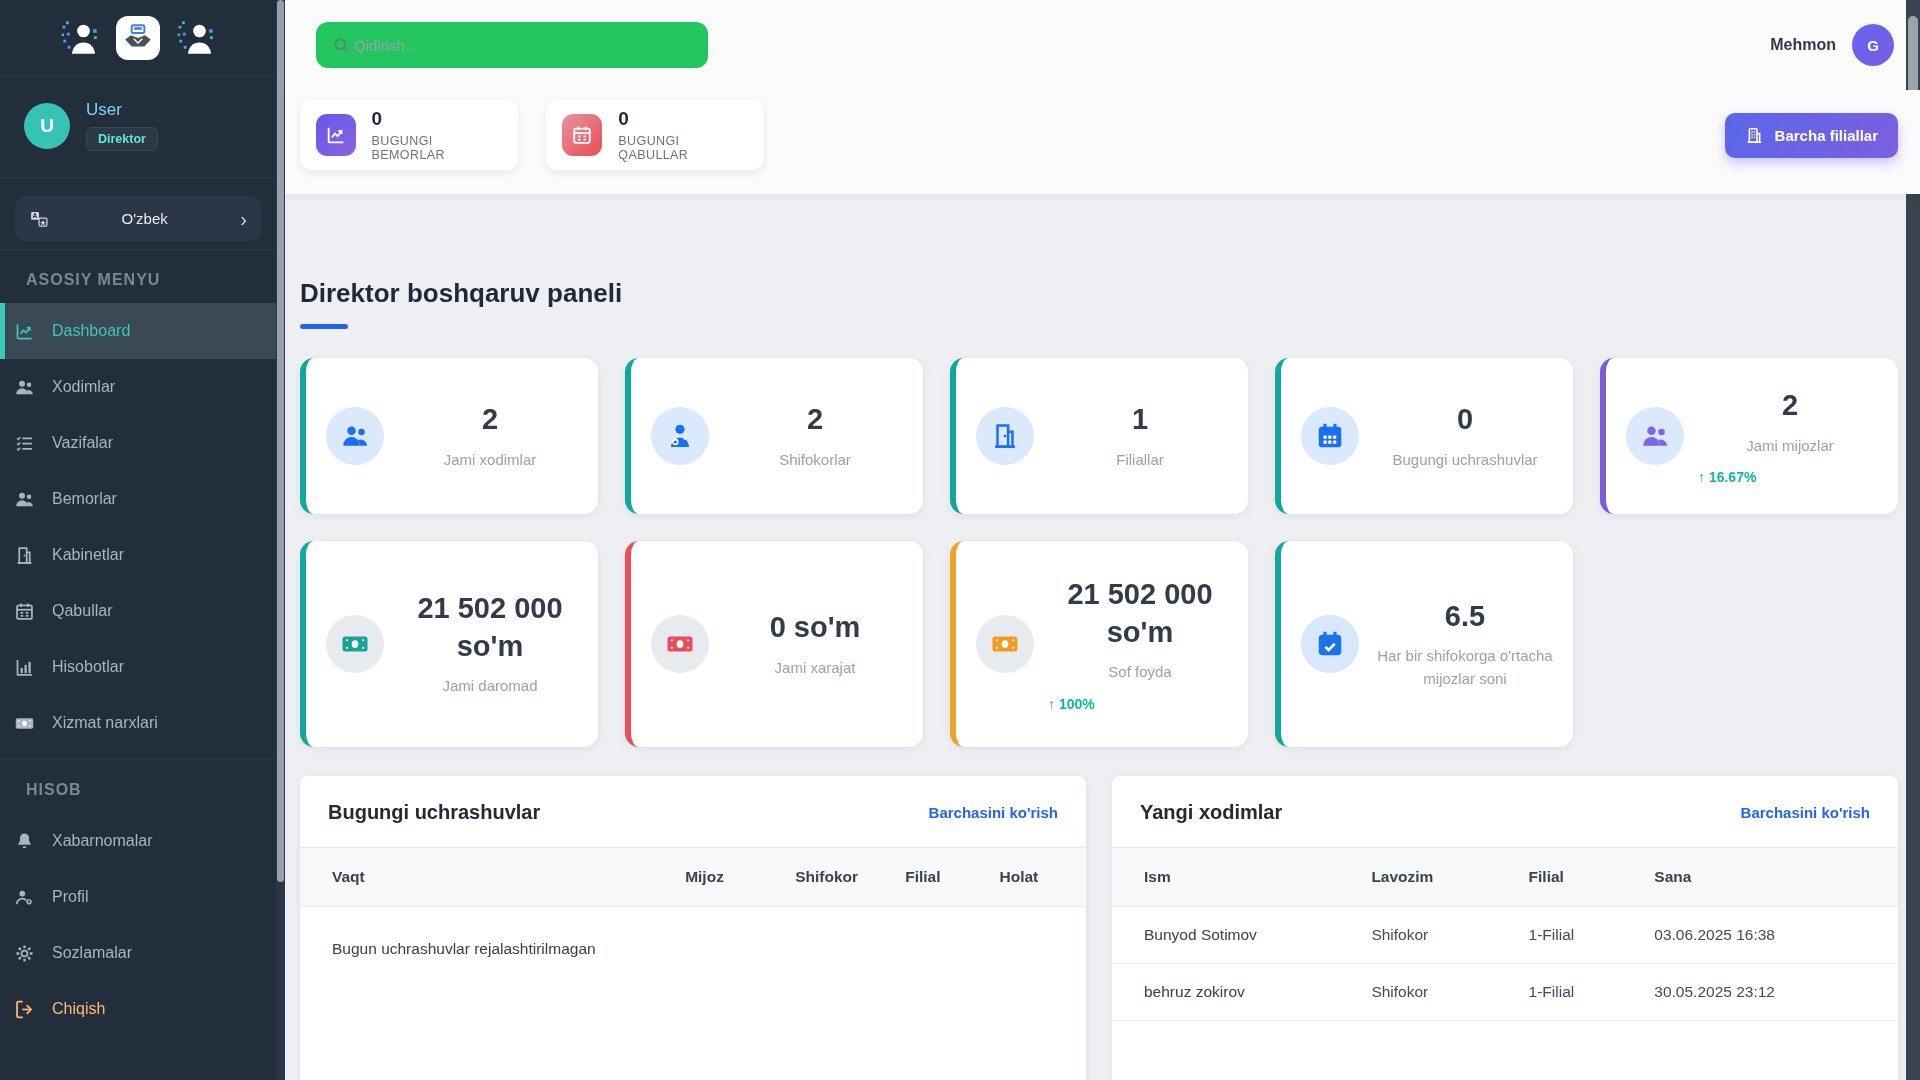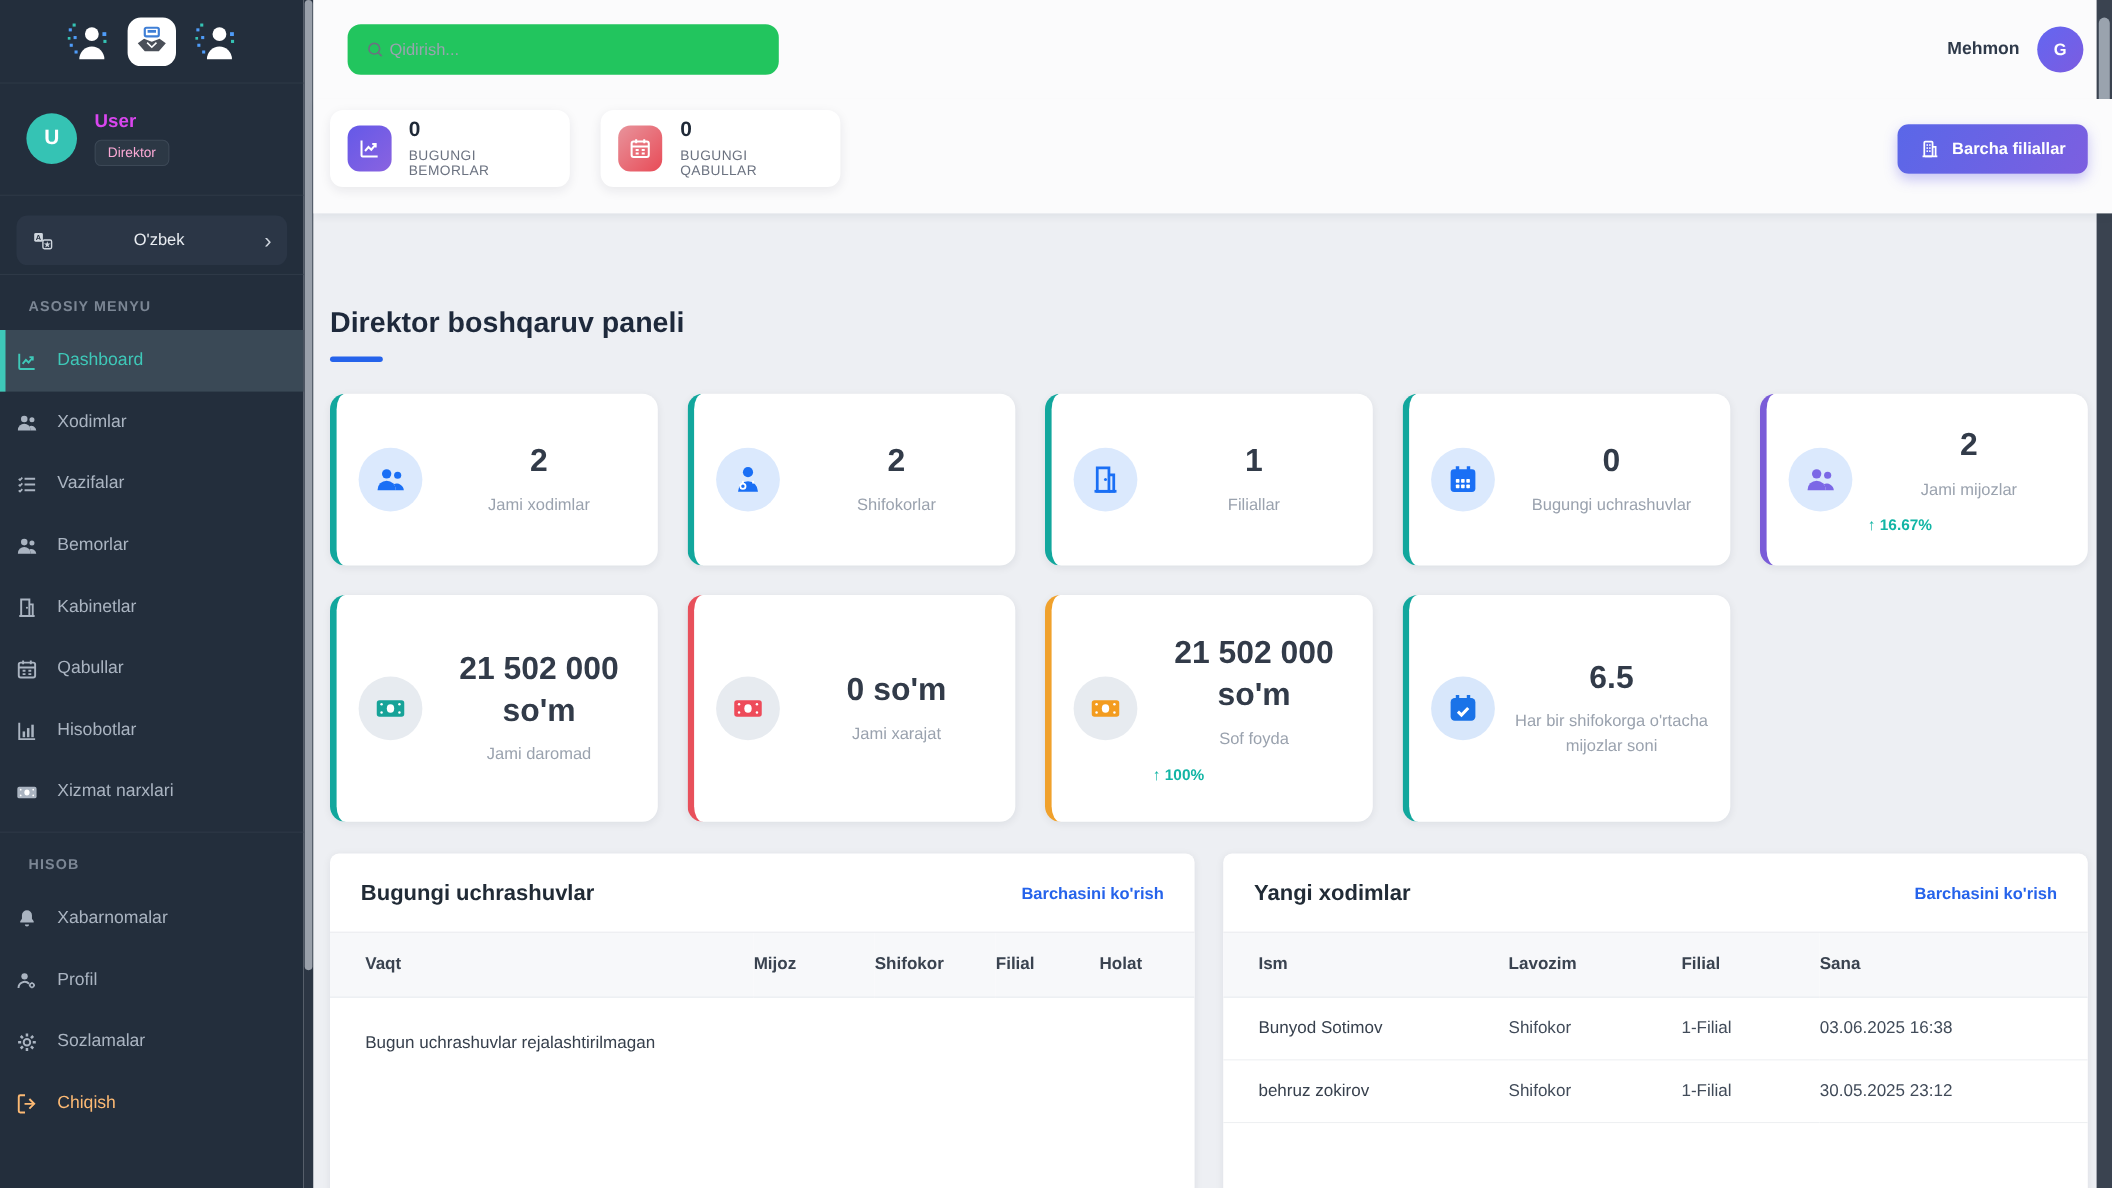--- a/index.html
+++ b/index.html
@@ -10,30 +10,30 @@
   
   .sidebar { width:276px; height:1080px; background:#232e3c; color:#aab4c1; flex:0 0 276px; overflow:hidden; }
   .logo-row { height:76px; display:flex; align-items:center; justify-content:center; gap:14px; border-bottom:1px solid #2e3947; }
   .logo-ic { width:44px; height:44px; display:flex; align-items:center; justify-content:center; }
   .logo-ic svg { width:42px; height:42px; }
   .logo-hand { background:#ffffff; border-radius:12px; }
   .logo-hand svg { width:34px; height:34px; }
 
   .user-row { display:flex; align-items:center; gap:16px; padding:24px 24px 26px 24px; border-bottom:1px solid #2e3947; }
   .avatar-u { width:46px; height:46px; border-radius:50%; background:#35c3b4; color:#fff; font-weight:bold; font-size:19px; display:flex; align-items:center; justify-content:center; }
-  .user-name { color:#d946ef; font-size:17px; font-weight:bold; }
-  .user-role { margin-top:7px; display:inline-block; background:#2c3845; border:1px solid #3c4856; color:#f9a8d4; font-size:12.5px; padding:4px 11px; border-radius:6px; }
+  .user-name { color:#7dd3fc; font-size:17px; font-weight:normal; }
+  .user-role { margin-top:7px; display:inline-block; background:#2c3845; border:1px solid #3c4856; color:#5eead4; font-size:12.5px; padding:4px 11px; border-radius:6px;font-weight:bold; }
 
   .lang-btn { display:flex; align-items:center; width:246px; margin:18px 15px 6px 15px; height:45px; background:#2b3646; border:none; border-radius:10px; color:#e8ecf1; font-family:inherit; font-size:15px; cursor:pointer; padding:0 14px; }
   .lang-btn .lang-ic { width:20px; height:20px; color:#cfd6de; }
   .lang-btn .lang-ic svg { width:20px; height:20px; }
   .lang-btn .lang-label { flex:1; text-align:center; }
   .lang-btn .chev { color:#cfd6de; font-size:20px; line-height:1; }
 
-  .side-section-title { padding:21px 26px 14px 26px; margin-top:8px; border-top:1px solid #2e3947; color:#7b8694; font-size:13px; font-weight:bold; letter-spacing:1px; }
+  .side-section-title { padding:21px 26px 14px 26px; margin-top:8px; border-top:1px solid #2e3947; color:#7b8694; font-size:16px; font-weight:bold; letter-spacing:1px; }
   .side-item { display:flex; align-items:center; gap:17px; height:56px; padding-left:9px; font-size:16px; color:#aab4c1; cursor:pointer; border-left:5px solid transparent; }
   .side-item svg { width:21px; height:21px; flex:0 0 21px; }
   .side-item.active { background:#3a4956; border-left-color:#3ec8b8; color:#3ec8b8; }
   .side-item.danger { color:#fdba74; }
 
   
   .side-scroll { width:9px; height:1080px; background:#2c3644; flex:0 0 9px; position:relative; }
   .side-thumb { position:absolute; left:1px; top:0; width:7px; height:882px; background:#99a0aa; border-radius:4px; }
 
   

